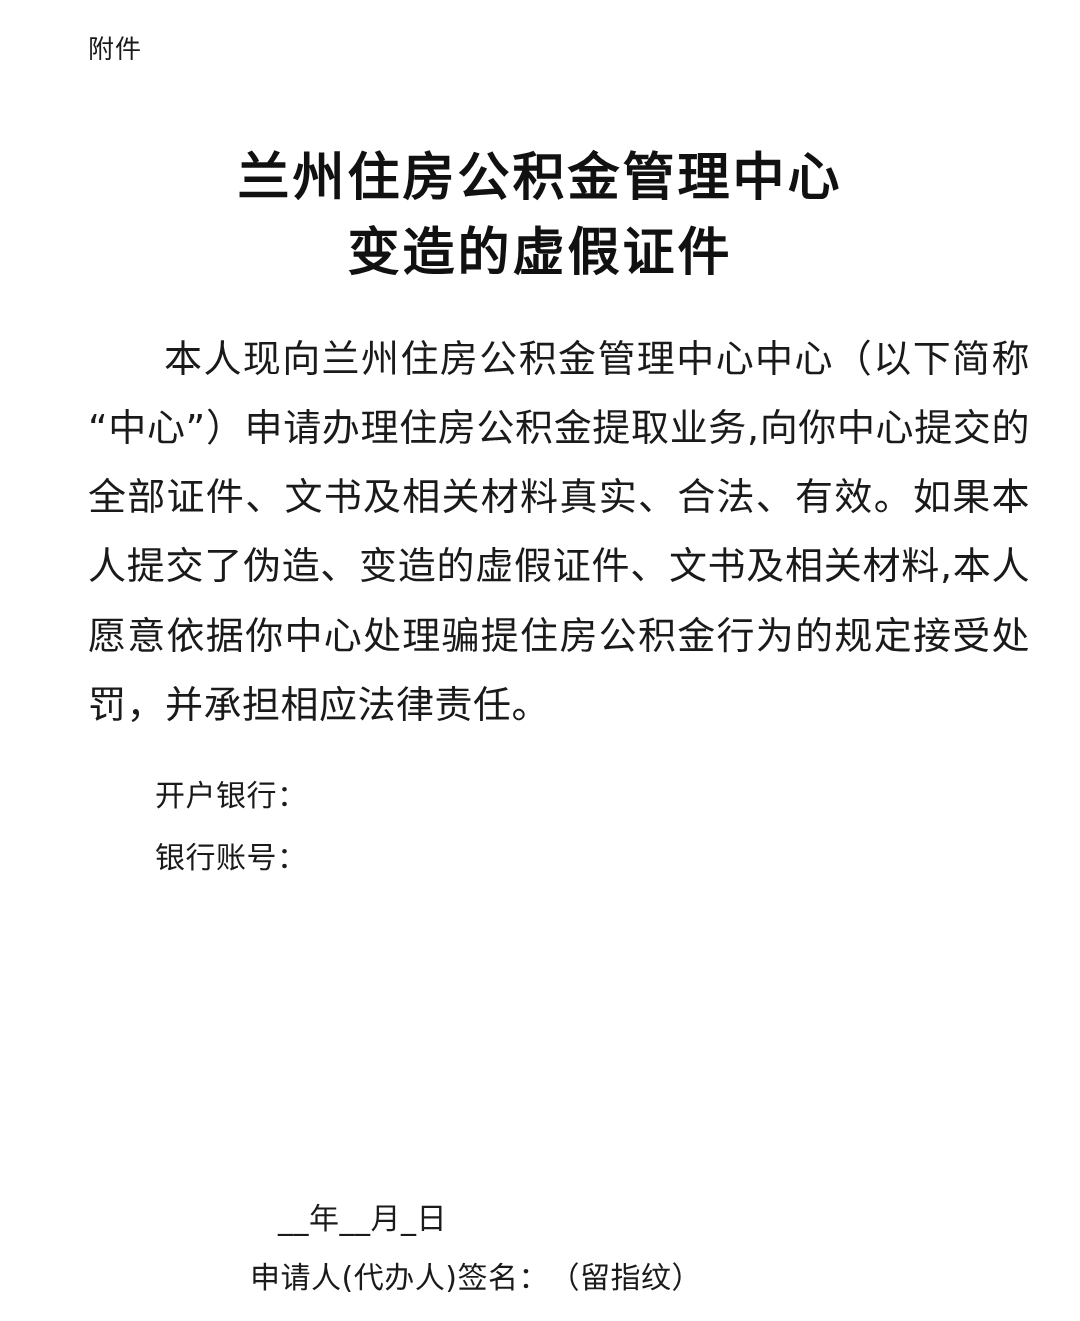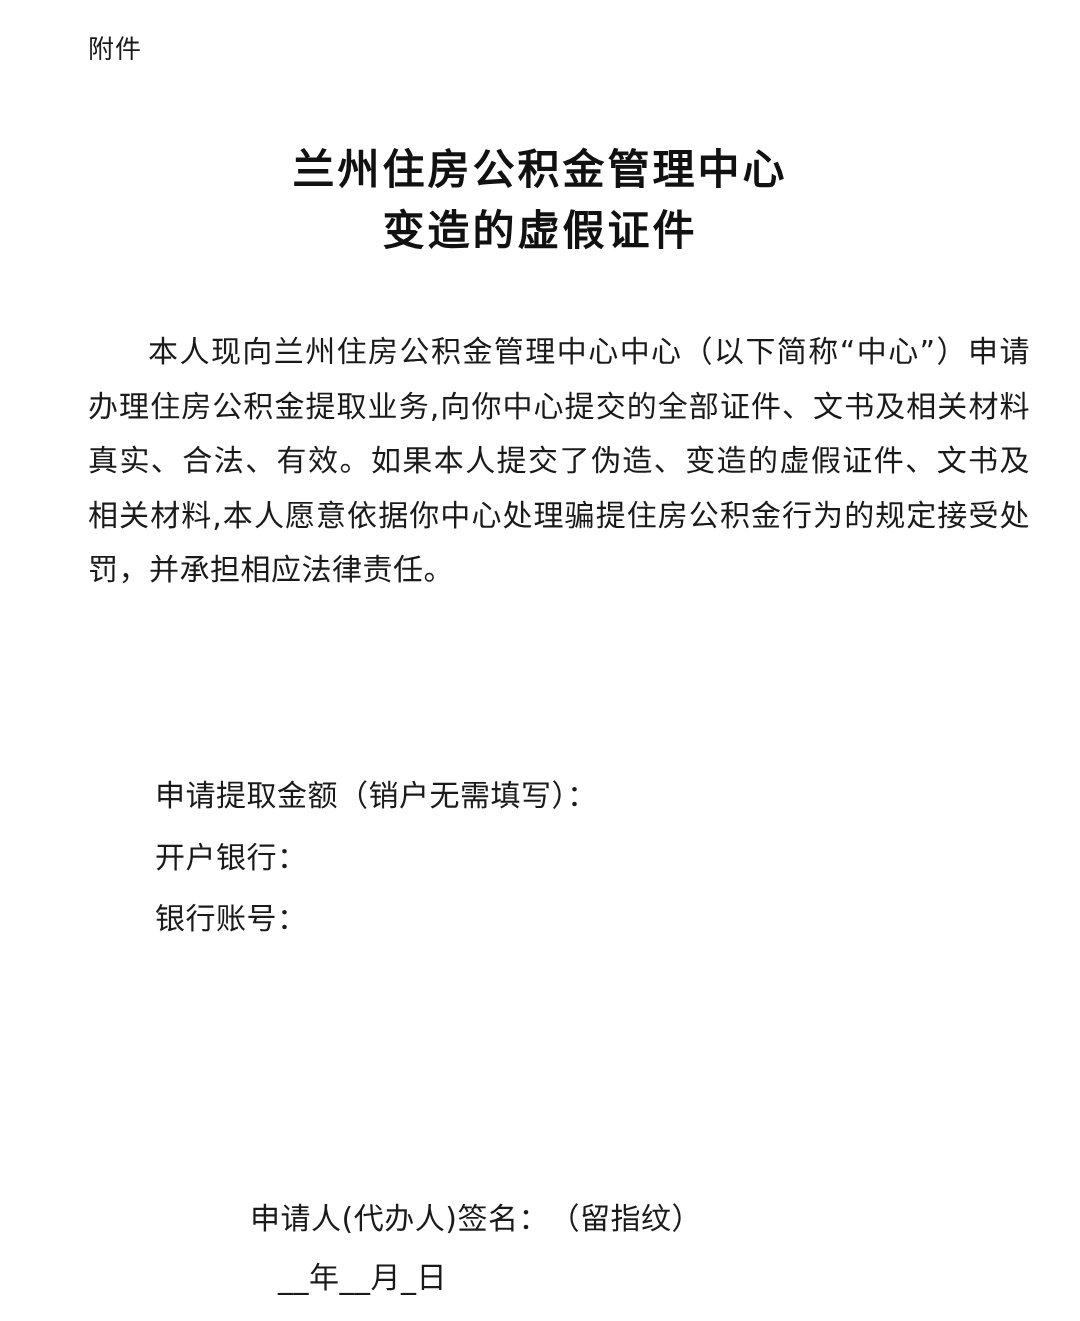--- a/index.html
+++ b/index.html
@@ -32,34 +32,34 @@
     color: #1a1a1a;
   }
   .title-block {
     position: absolute;
     top: 140px;
     left: 0;
     width: 1080px;
     text-align: center;
   }
   .title-line {
-    font-size: 42px;
+    font-size: 52px;
     font-weight: 700;
     line-height: 1.45;
     letter-spacing: 3px;
     color: #111111;
   }
   .body-block {
     position: absolute;
     top: 325px;
     left: 88px;
     width: 950px;
   }
   .para {
-    font-size: 30px;
+    font-size: 38px;
     line-height: 1.82;
     text-align: justify;
     text-justify: inter-ideograph;
     letter-spacing: 0.5px;
     margin: 0 8px 4px 0;
     text-indent: 2em;
     color: #1a1a1a;
   }
   .fields {
     position: absolute;
@@ -101,23 +101,22 @@
   <div class="title-block">
     <div class="title-line">兰州住房公积金管理中心</div>
     <div class="title-line">变造的虚假证件</div>
   </div>
 
   <div class="body-block">
     <p class="para">本人现向兰州住房公积金管理中心中心（以下简称“中心”）申请办理住房公积金提取业务,向你中心提交的全部证件、文书及相关材料真实、合法、有效。如果本人提交了伪造、变造的虚假证件、文书及相关材料,本人愿意依据你中心处理骗提住房公积金行为的规定接受处罚，并承担相应法律责任。</p>
   </div>
 
   <div class="fields">
-    <div class="field-line">申请提取金额（销户无需填写）：</div>
     <div class="field-line">开户银行：</div>
     <div class="field-line">银行账号：</div>
   </div>
 
   <div class="sign-block">
+    <div class="sign-line sign-date">__年__月_日</div>
     <div class="sign-line">申请人(代办人)签名：　（留指纹）</div>
-    <div class="sign-line sign-date">__年__月_日</div>
   </div>
 
 </div>
 
 </body></html>

